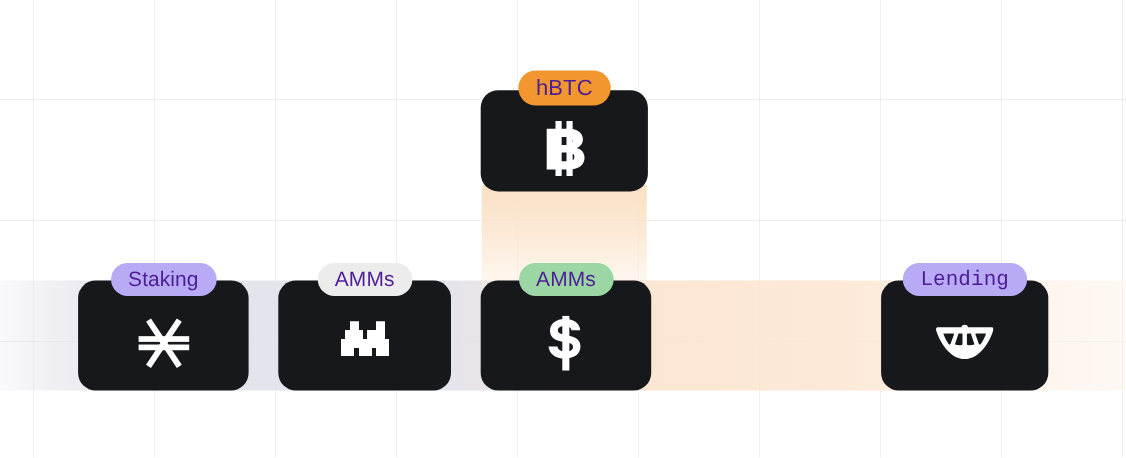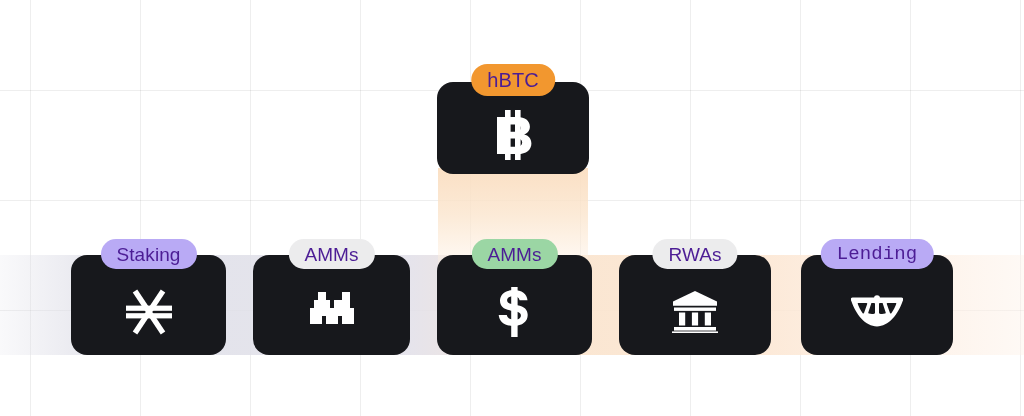--- a/index.html
+++ b/index.html
@@ -206,38 +206,20 @@
                      l5.2 1 c6.9 1.3 10.3 4.4 10.3 9.9 c0 6.4 -5.3 10.9 -14 10.9 c-8.9 0 -14.4 -4.2 -15 -11 H9.8
                      c0.5 2.9 3.1 4.7 7.3 4.7 c4.3 0 6.8 -1.7 6.8 -4.3 c0 -2.1 -1.5 -3.3 -5.4 -4 l-5.3 -1
                      C6.5 22.1 3 19 3 13.7 C3 7.5 8.3 3.1 16.5 3.1 c8.4 0 13.5 4 14 10.1 Z"></path>
           </g>
         </svg>
       </div>
     </div>
     <div class="tab green">AMMs</div>
   </div>
 
-  <div class="node" id="node-rwas">
-    <div class="card">
-      <div class="glyph">
-        <svg width="46" height="42" viewBox="0 0 46 42" aria-hidden="true">
-          <g fill="#ffffff">
-            <path d="M23 0 L45 10.5 v4.2 H1 V10.5 Z"></path>
-            <rect x="2" y="16.5" width="42" height="3.4"></rect>
-            <rect x="7" y="21.5" width="6.2" height="13"></rect>
-            <rect x="19.9" y="21.5" width="6.2" height="13"></rect>
-            <rect x="32.8" y="21.5" width="6.2" height="13"></rect>
-            <rect x="2" y="36" width="42" height="3.6"></rect>
-            <rect x="0" y="40.4" width="46" height="1.6"></rect>
-          </g>
-        </svg>
-      </div>
-    </div>
-    <div class="tab grey">RWAs</div>
-  </div>
 
   <div class="node" id="node-lending">
     <div class="card">
       <div class="glyph">
         <svg width="52" height="34" viewBox="0 0 52 34" aria-hidden="true">
           <g fill="#ffffff">
             <path d="M1.6 2.4 H50.4 a2 2 0 0 1 1.4 3.4 C47.2 19.6 37.4 31.4 26 31.4 S4.8 19.6 0.2 5.8 A2 2 0 0 1 1.6 2.4 Z
                      M6.6 8.4 c1.2 3.3 2.9 6.7 4.9 9.5 a1 1 0 0 0 1.7 -0.3 l3 -8.5 a0.8 0.8 0 0 0 -0.8 -1 H7.4 a0.8 0.8 0 0 0 -0.8 0.3 Z
                      M20.4 8.1 l-3.1 9.3 a0.9 0.9 0 0 0 0.6 1.1 c1.8 0.5 3.6 0.5 5.4 0.2 a0.9 0.9 0 0 0 0.7 -0.9 V8.9
                      a0.8 0.8 0 0 0 -0.8 -0.8 h-2 a0.8 0.8 0 0 0 -0.8 0 Z

